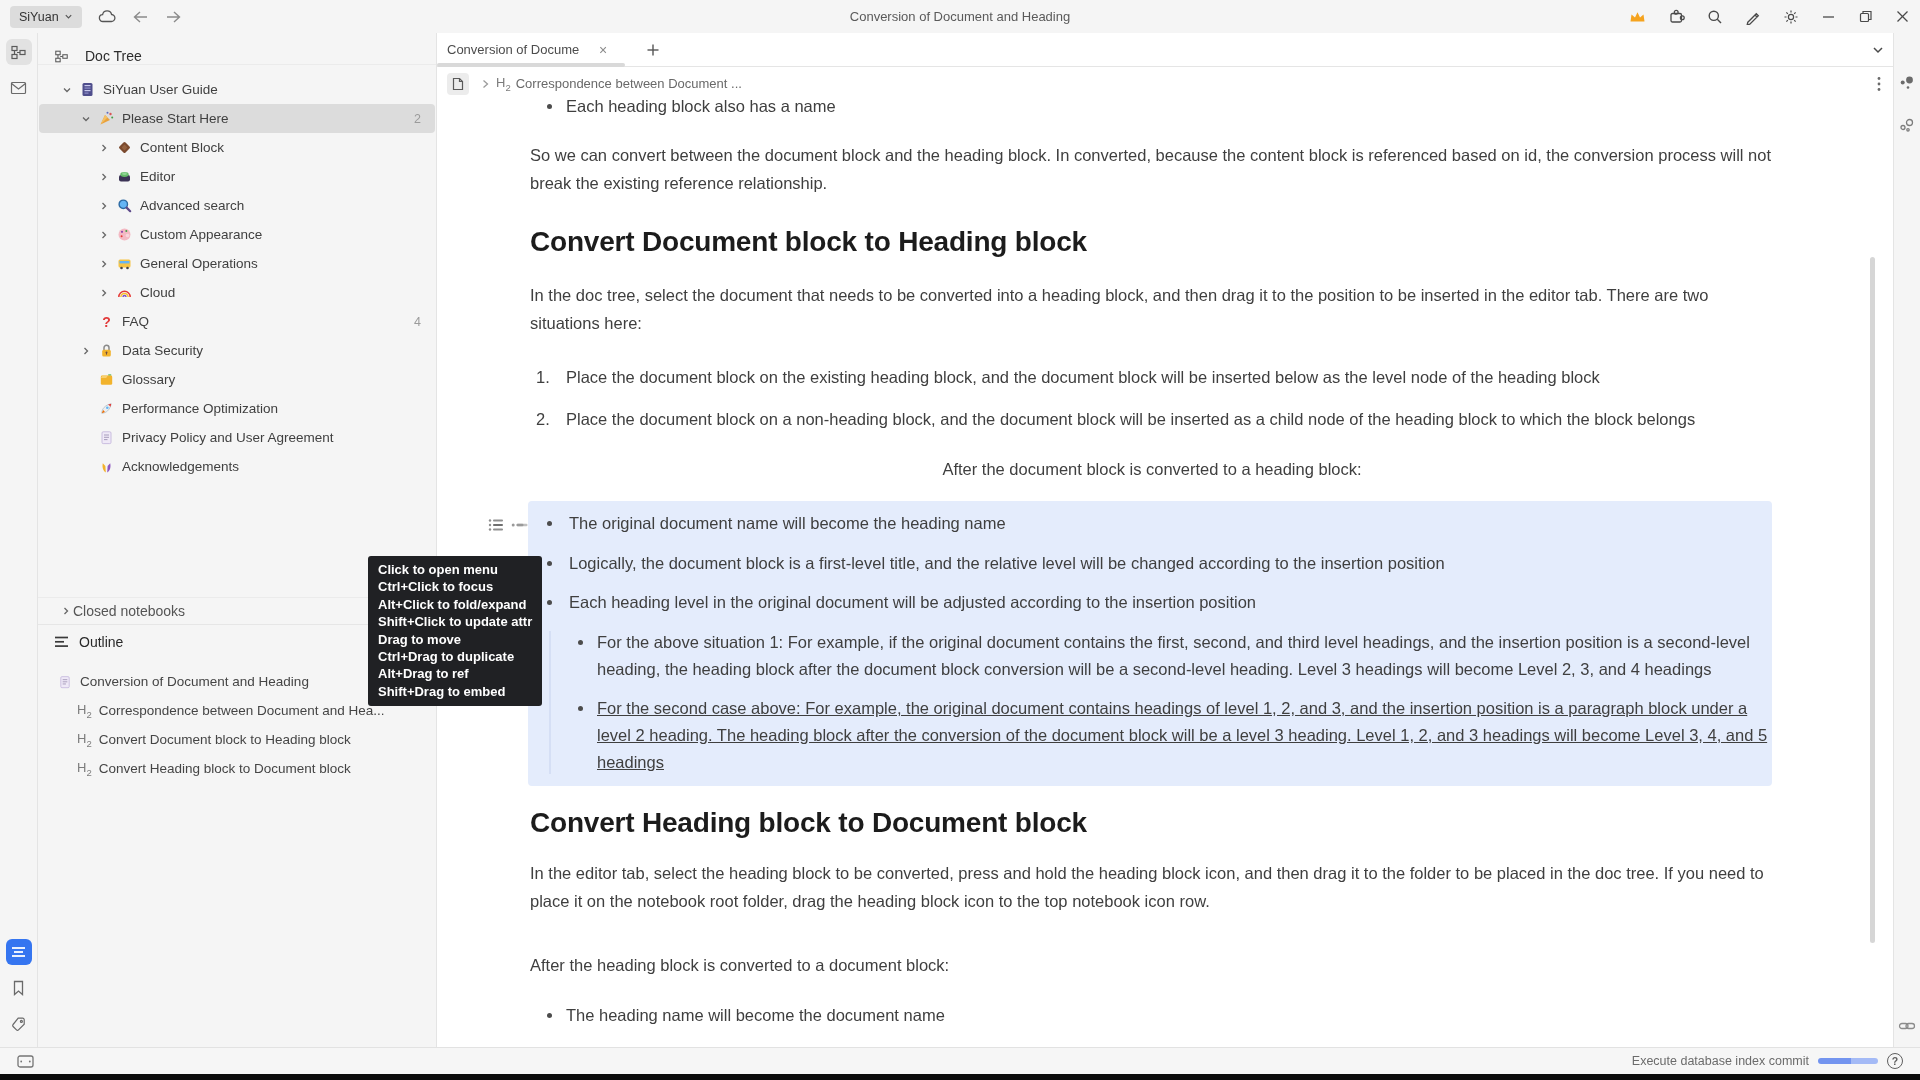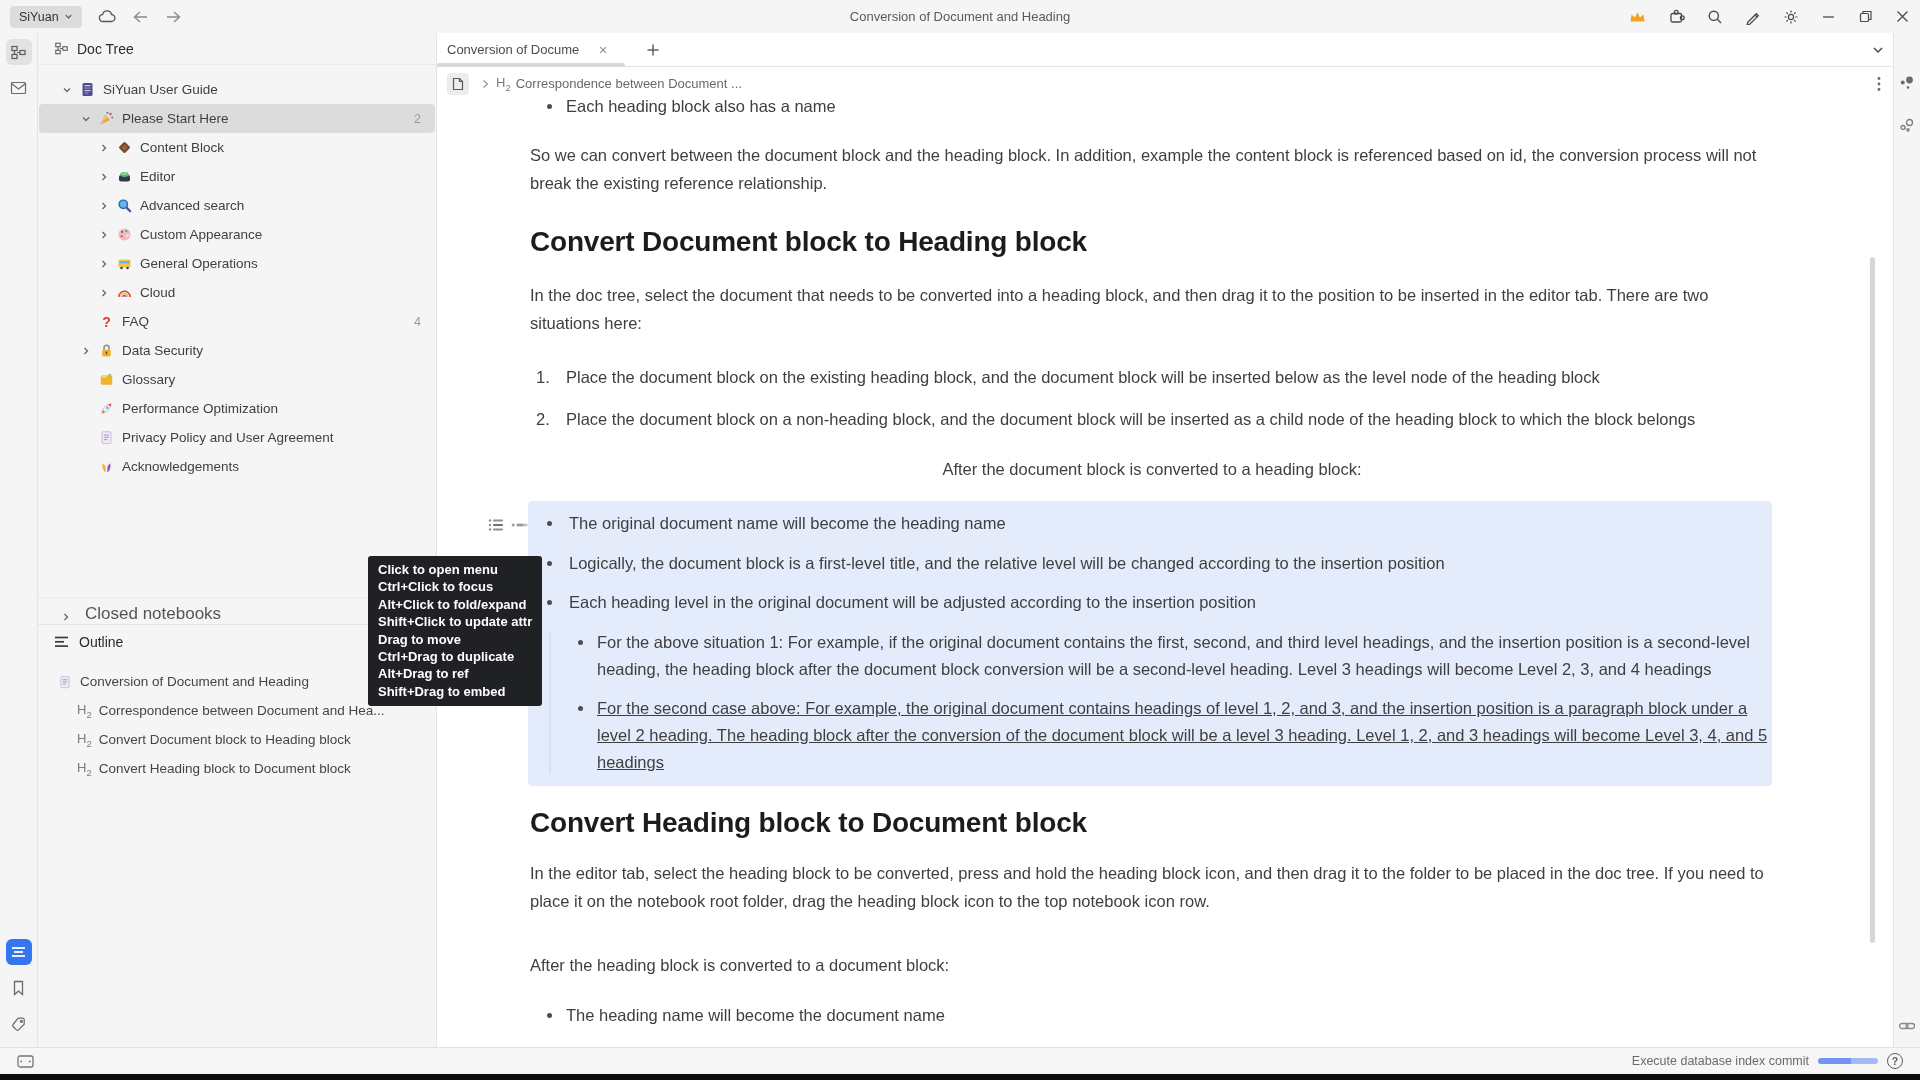--- a/index.html
+++ b/index.html
@@ -22,37 +22,37 @@
     justify-content:space-between; padding:6px 0 10px; }
   .dock-group { display:flex; flex-direction:column; align-items:center; gap:10px; }
   .dock-btn { width:26px; height:26px; border-radius:6px; display:flex; align-items:center; justify-content:center; }
   .dock-btn.active-gray { background:#e2e2e2; }
   .dock-btn.active-blue { background:#3575f0; }
 
   
   .sidebar { position:absolute; left:38px; top:33px; bottom:33px; width:399px; background:#f5f5f5;
     border-right:1px solid #e4e4e4; display:flex; flex-direction:column; }
   .doctree-panel { height:591px; position:relative; }
-  .panel-header { height:32px; display:flex; align-items:center; gap:8px; padding:0 16px;
+  .panel-header { height:32px; display:flex; align-items:flex-end; gap:16px; padding:0 16px;
     font-size:14px; color:#2d2d2d; border-bottom:1px solid #ebebeb; }
   .tree { padding-top:10px; }
   .trow { height:29px; display:flex; align-items:center; padding-right:14px; font-size:13.5px;
     color:#404040; border-radius:4px; margin:0 1px; cursor:default; }
   .trow.selected { background:#dcdcdc; }
   .lvl0 { padding-left:20px; } .lvl1 { padding-left:39px;justify-content:flex-end; } .lvl2 { padding-left:57px; }
   .chev { width:15px; height:15px; display:inline-flex; align-items:center; justify-content:center; flex:none; }
   .chev.right svg { transform:rotate(-90deg); }
   .chev.none { visibility:hidden; }
   .ic { width:17px; height:16px; display:inline-flex; align-items:center; justify-content:center;
     margin:0 7px 0 5px; flex:none; }
   .q-ic::before { content:"?"; font-weight:700; font-size:14px; color:#e23b3b; }
   .tlabel { flex:1; white-space:nowrap; overflow:hidden; }
   .tcount { font-size:12.5px; color:#9b9b9b; margin-left:8px; }
   .closed-row { position:absolute; left:0; right:0; bottom:0; height:27px; border-top:1px solid #ebebeb;
-    display:flex; align-items:flex-end; gap:12px; padding:0 16px 0 20px; font-size:17px; color:#555; }
+    display:flex; align-items:center; gap:0; padding:0 16px 0 20px; font-size:14px; color:#555; }
   .outline-panel { border-top:1px solid #e6e6e6; flex:1; }
   .outline-header { height:34px; display:flex; align-items:center; gap:10px; padding:0 16px;
     font-size:14px; color:#2a2a2a; }
   .outline-items { padding-top:8px; }
   .orow { height:29px; display:flex; align-items:center; font-size:13.5px; color:#454545; }
   .orow.doc { padding-left:20px; gap:8px; }
   .orow.h2 { padding-left:39px; gap:7px; }
   .h2mark { color:#7c7c7c; font-size:13px; } .h2mark sub { font-size:9.5px; }
 
   
@@ -565,21 +565,21 @@
             <circle cx="2" cy="13.5" r="1.4" fill="#6a6a6a"></circle>
           </svg>
       </span>
     </div>
 
     <div class="editor">
       <div class="editor-inner">
         <div class="bullet-row cut-row">
           <span>Each heading block also has a name</span>
         </div>
-        <p class="p1">So we can convert between the document block and the heading block. In addition, example the content block is referenced based on id, the conversion process will not break the existing reference relationship.</p>
+        <p class="p1">So we can convert between the document block and the heading block. In converted, because the content block is referenced based on id, the conversion process will not break the existing reference relationship.</p>
         <h2 class="h2-a">Convert Document block to Heading block</h2>
         <p class="p2">In the doc tree, select the document that needs to be converted into a heading block, and then drag it to the position to be inserted in the editor tab. There are two situations here:</p>
         <ol class="ol">
           <li>
             <span class="ol-num">1.</span>
             <span>Place the document block on the existing heading block, and the document block will be inserted below as the level node of the heading block</span>
           </li>
           <li class="guided">
             <span class="ol-num">2.</span>
             <span>Place the document block on a non-heading block, and the document block will be inserted as a child node of the heading block to which the block belongs</span>

